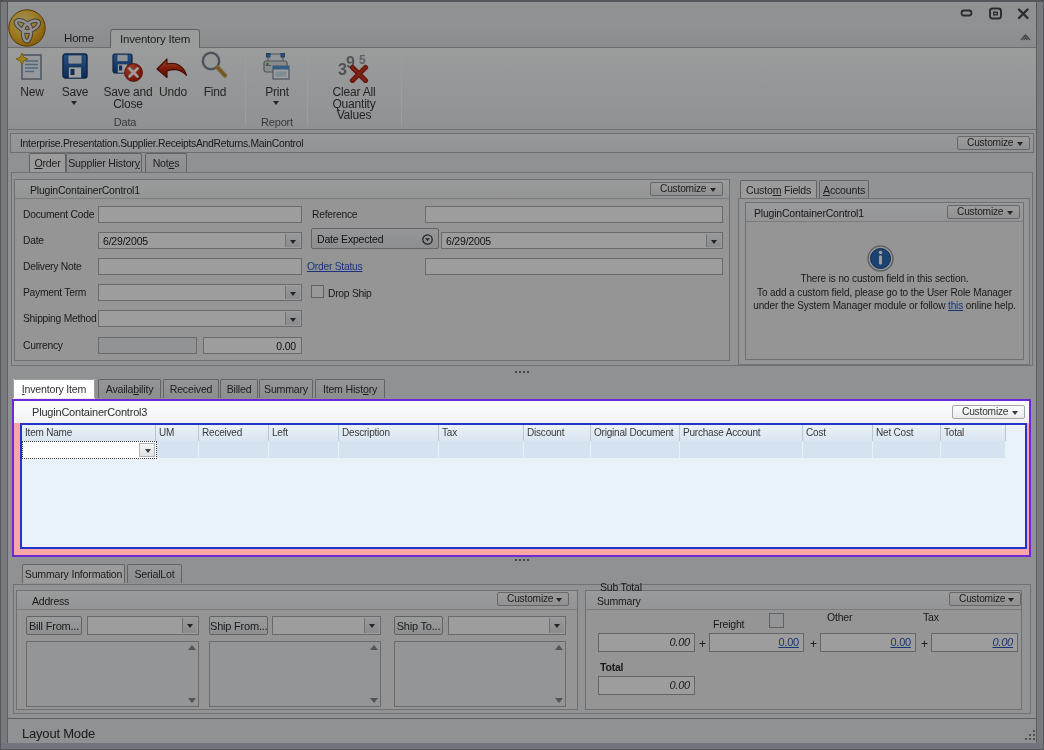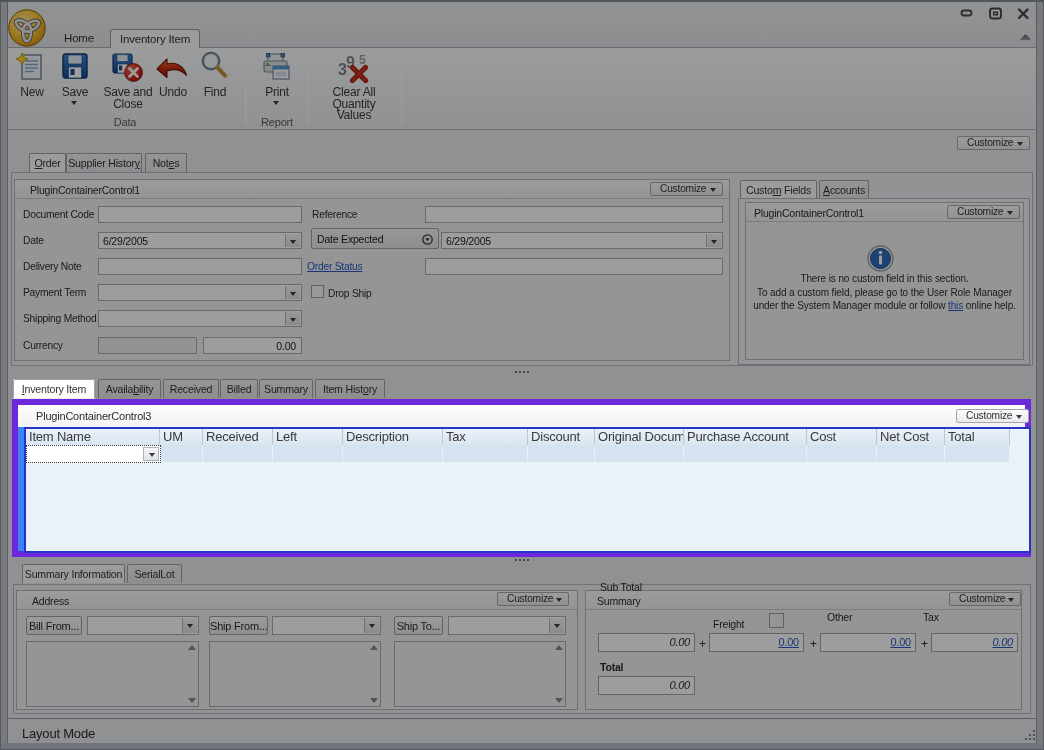--- a/index.html
+++ b/index.html
@@ -42,23 +42,23 @@
 .link{color:#2b56c0;text-decoration:underline;}
 .cb{position:absolute;width:13px;height:13px;background:#f6f7f8;border:1px solid #9a9da1;}
 
 #cfpanel{position:absolute;left:738px;top:198px;width:292px;height:167px;background:#eff0f2;border:1px solid #b4b7bb;}
 #cfgroup{position:absolute;left:745px;top:202px;width:279px;height:158px;background:#f0f1f3;border:1px solid #b2b5b9;}
 #cftext{position:absolute;left:745px;top:272px;width:279px;text-align:center;font-size:10px;letter-spacing:-0.1px;color:#2e2e2e;line-height:13.5px;}
 
 .dots{position:absolute;width:16px;height:3px;}
 .dots i{position:absolute;top:0;width:2px;height:2px;background:#6f7174;}
 
-#gridpanel{position:absolute;left:12px;top:399px;width:1019px;height:158px;background:#3b82f6;border:6px solid #6d28d9;}
+#gridpanel{position:absolute;left:12px;top:399px;width:1019px;height:158px;background:#fca5a5;border:2px solid #6d28d9;}
 #bluebox{position:absolute;left:6px;top:22px;width:1007px;height:126px;border:2px solid #2533c8;background:#e9f1f9;}
-.gh{position:absolute;top:0;height:16px;background:linear-gradient(#eaf1f8,#d9e5f0);border-right:1px solid #b9c7d4;color:#3a3a3a;line-height:16px;padding-left:3px;font-size:13px;letter-spacing:-0.2px;overflow:hidden;white-space:nowrap;}
+.gh{position:absolute;top:0;height:16px;background:linear-gradient(#eaf1f8,#d9e5f0);border-right:1px solid #b9c7d4;color:#3a3a3a;line-height:16px;padding-left:3px;font-size:10px;letter-spacing:-0.2px;overflow:hidden;white-space:nowrap;}
 .gr{position:absolute;top:16px;height:17px;background:#d5e3f1;border-right:1px solid #e8f0f8;}
 
 #botpage{position:absolute;left:13px;top:584px;width:1018px;height:130px;background:#eceef0;border:1px solid #b4b7bb;}
 .btn2{position:absolute;height:19px;white-space:nowrap;background:linear-gradient(#fafbfc,#e5e7e9);border:1px solid #9da0a4;border-radius:2px;text-align:center;color:#2e2e2e;font-size:11px;}
 .tarea{position:absolute;background:#eef0f2;border:1px solid #a9acb0;}
 .sc{position:absolute;right:2px;width:0;height:0;border-left:4px solid transparent;border-right:4px solid transparent;}
 .scu{top:3px;border-bottom:5px solid #85888c;}
 .scd{bottom:3px;border-top:5px solid #85888c;}
 .slbl{position:absolute;color:#2a2a2a;font-size:10.5px;letter-spacing:-0.2px;white-space:nowrap;}
 .sinp{position:absolute;height:19px;background:#fdfdfd;border:1px solid #a0a3a7;font-size:11px;}
@@ -182,20 +182,23 @@
 <svg class="abs" style="left:338px;top:52px" width="31" height="31" viewBox="0 0 31 31">
 <g font-family="Liberation Sans,sans-serif" font-weight="bold" fill="#7e8286">
 <text x="0" y="23" font-size="16">3</text>
 <text x="8" y="16" font-size="16" fill="#85898d">9</text>
 <text x="21" y="12" font-size="12" fill="#9a9ea2">5</text>
 </g>
 <path d="M14.5 15.5 L27.5 28.5 M27.5 15.5 L14.5 28.5" stroke="#a82414" stroke-width="5.2" stroke-linecap="round"></path>
 <path d="M14.5 15.5 L27.5 28.5 M27.5 15.5 L14.5 28.5" stroke="#cc3a24" stroke-width="2.4" stroke-linecap="round"></path>
 </svg>
 
+<div id="mainbar">
+      <span>Interprise.Presentation.Supplier.ReceiptsAndReturns.MainControl</span>
+    </div>
 <div class="custbtn" style="left:957px;top:136px;width:73px;">
       <span class="t">Customize</span>
       <span class="c"></span>
     </div>
 
 <div class="ptab active" style="left:29px;top:153px;width:37px;"><span style="text-decoration:underline">O</span>rder</div>
 <div class="ptab" style="left:66px;top:153px;width:76px;">Supplier Histor<span style="text-decoration:underline">y</span></div>
 <div class="ptab" style="left:145px;top:153px;width:42px;">Not<span style="text-decoration:underline">e</span>s</div>
 <div id="orderpage"></div>
 

